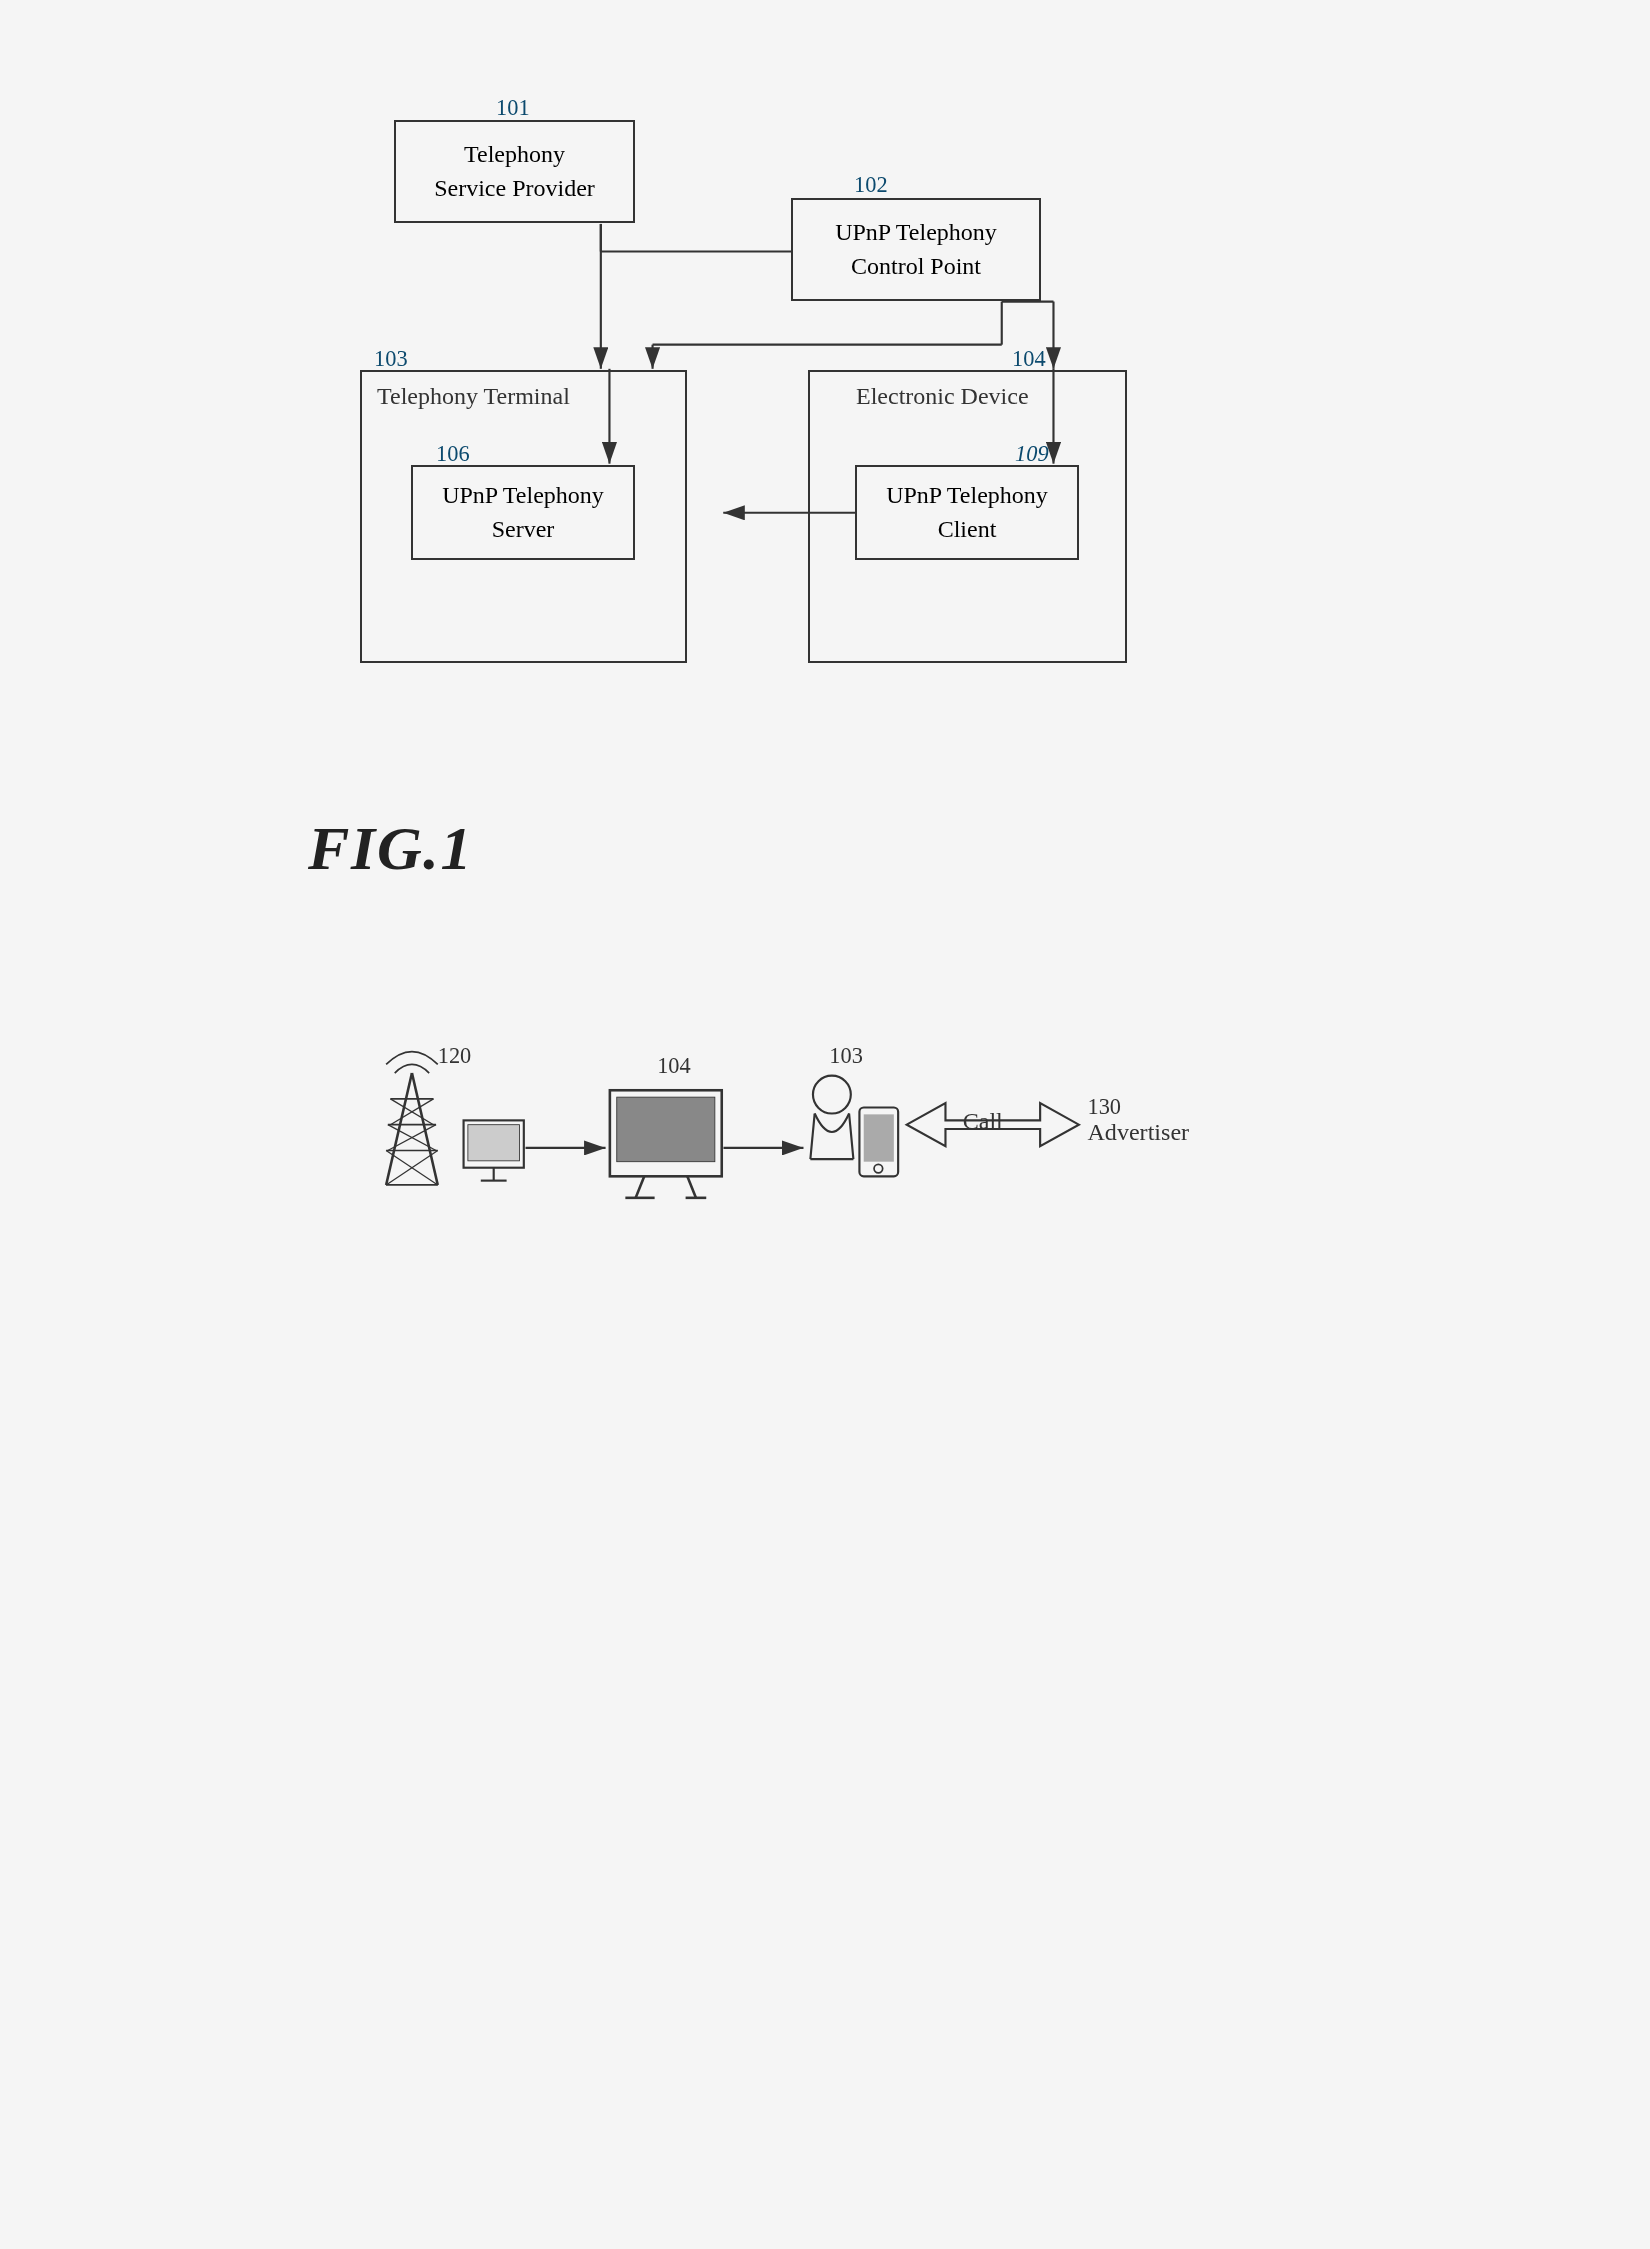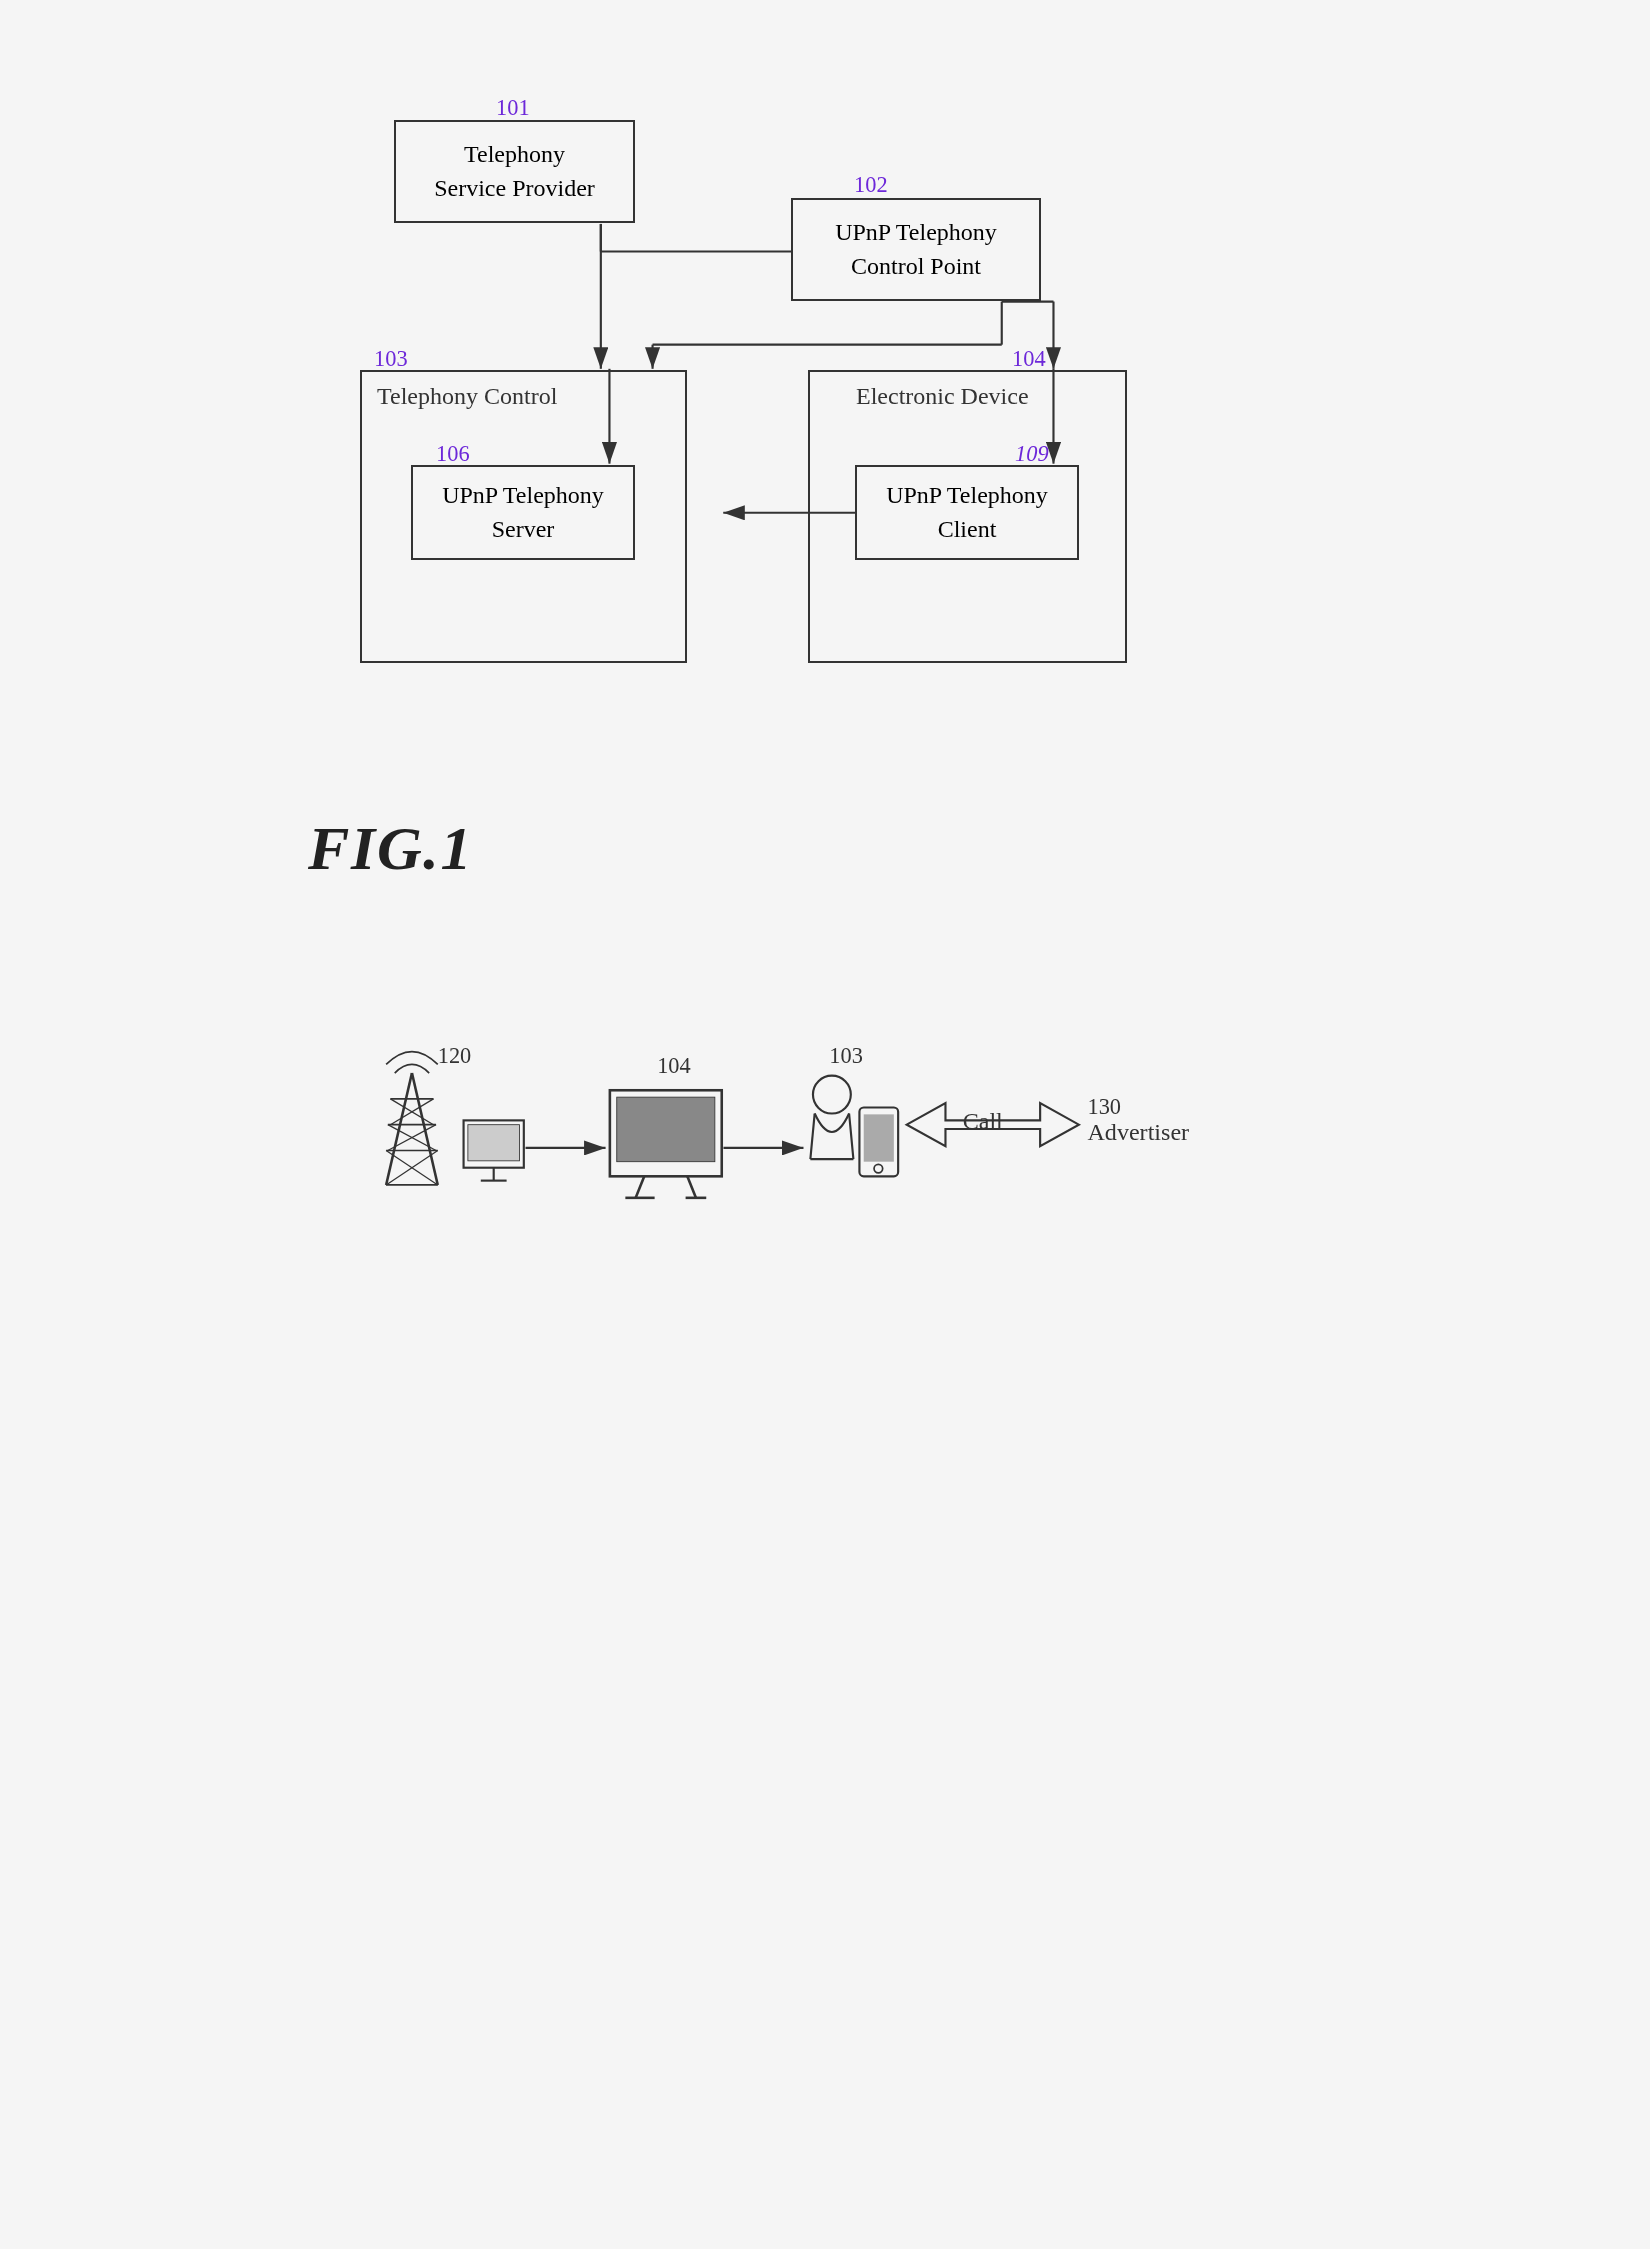--- a/index.html
+++ b/index.html
@@ -202,21 +202,21 @@
     .fig2-inner {
       position: relative;
       width: 948px;
       height: 327px;
     }
 
     
     .num-badge {
       position: absolute;
       font-size: 22.4px;
-      color: #6d28d9;
+      color: #0c4a6e;
     }
 
   </style>
 </head>
 <body>
 
 <div class="page">
 
   <div class="fig1-container">
     <div class="fig1-diagram">
@@ -262,21 +262,21 @@
       </div>
       <div class="num-badge label-101">101</div>
 
       <div class="box node-102">
         <span>UPnP Telephony<br>Control Point</span>
       </div>
       <div class="num-badge label-102">102</div>
 
       <div class="box box-outer node-103-outer">
       </div>
-      <div class="outer-box-title title-103">Telephony Control</div>
+      <div class="outer-box-title title-103">Telephony Terminal</div>
       <div class="num-badge label-103">103</div>
 
       <div class="box node-106">
         <span>UPnP Telephony<br>Server</span>
       </div>
       <div class="num-badge label-106">106</div>
 
       <div class="box box-outer node-104-outer">
       </div>
       <div class="outer-box-title title-104">Electronic Device</div>

